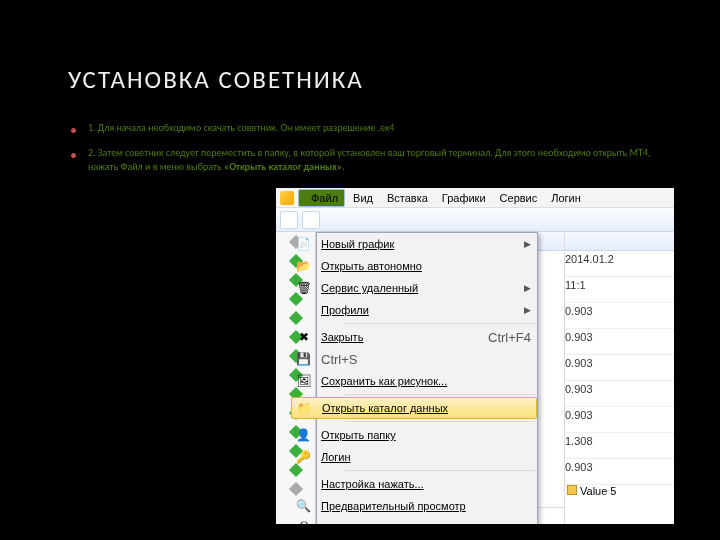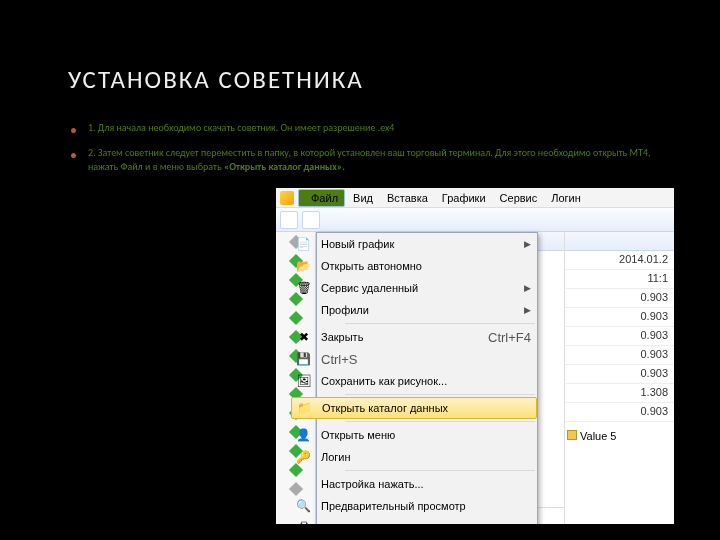--- a/index.html
+++ b/index.html
@@ -137,21 +137,21 @@
     padding-left: 30px;
     cursor: default;
   }
   .dd-item .ico {
     position: absolute;
     left: 5px;
     width: 16px; height: 16px;
     display: flex; align-items: center; justify-content: center;
     font-size: 12px;
   }
-  .dd-item .lbl { flex: 1; }
+  .dd-item .lbl { flex: 1; text-decoration: underline; }
   .dd-item .hot { color: #555; font-size: 13px; }
   .dd-item .arrow { color: #555; font-size: 9px; }
   .dd-sep { height: 1px; background: #d8d8d8; margin: 2px 2px 2px 28px; }
   .dd-item.hover {
     background: linear-gradient(#fdf2c4,#fbe07b);
     border: 1px solid #dcb52a;
     border-radius: 2px;
     height: 22px;
     margin-left: -26px;
   }
@@ -162,44 +162,42 @@
   }
   .right-head {
     height: 19px;
     background: linear-gradient(#f3f7fd,#e6eefb);
     border-bottom: 1px solid #c9d7ee;
     padding-left: 4px;
     display:flex;align-items:center;
     color:#333;
   }
   .right-row {
-    height: 19px;
+    height: 26px;
     border-bottom: 1px solid #eee;
-    text-align: right;
     padding: 2px 6px 0 0;
     color: #333;
   }
   .bottom-strip {
     position:absolute;
     bottom:0; left:0; right:0;
     height: 17px;
     background: #fff;
     border-top:1px solid #ddd;
     display:flex; align-items:center;
     font-size:10px;
     padding-left: 2px;
   }
   .bottom-strip .cell {
     padding: 0 4px;
   }
   .value5 {
     display:flex;align-items:flex-start;
     padding-left: 2px;
     gap:3px;
-    margin-top:8px;
   }
   .v5box{width:10px;height:10px;background:#f3c64d;border:1px solid #bd9321;}
   .red{color:#c73028;font-weight:bold;}
 </style>
 </head>
 <body>
 
 <div class="slide">
   <h1 class="title">УСТАНОВКА СОВЕТНИКА</h1>
   <ul class="bullets">
@@ -306,21 +304,21 @@
             <span class="lbl">Сохранить как рисунок...</span>
           </div>
           <div class="dd-sep"></div>
           <div class="dd-item hover">
             <span class="ico">📁</span>
             <span class="lbl">Открыть каталог данных</span>
           </div>
           <div class="dd-sep"></div>
           <div class="dd-item">
             <span class="ico">👤</span>
-            <span class="lbl">Открыть меню</span>
+            <span class="lbl">Открыть папку</span>
           </div>
           <div class="dd-item">
             <span class="ico">🔑</span>
             <span class="lbl">Логин</span>
           </div>
           <div class="dd-sep"></div>
           <div class="dd-item">
             <span class="ico"></span>
             <span class="lbl">Настройка нажать...</span>
           </div>

